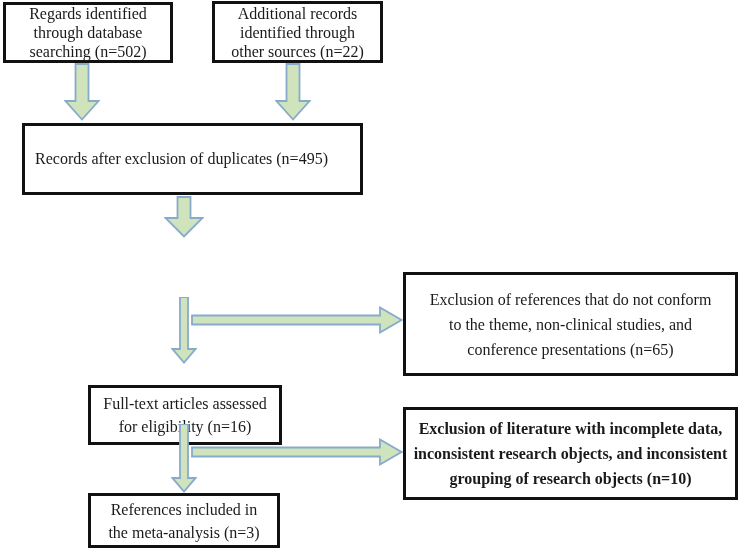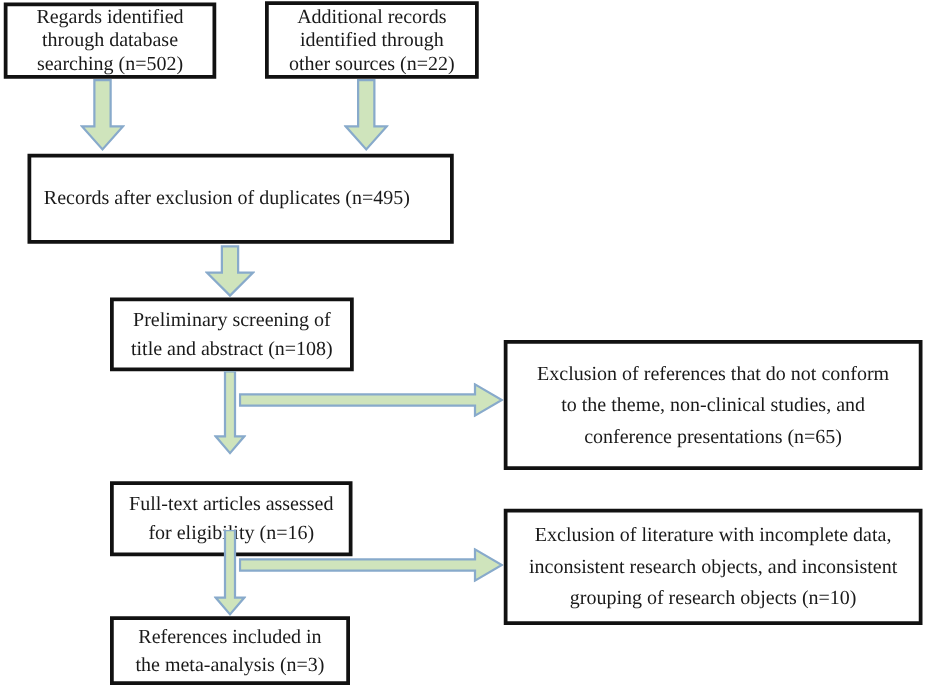--- a/index.html
+++ b/index.html
@@ -42,21 +42,21 @@
     stroke-width: 1.8;
     stroke-linejoin: miter;
   }
   
   .n1 { left: 3px;   top: 2px;   width: 170px; height: 61px; }
   .n2 { left: 212px; top: 1px;   width: 171px; height: 62px; }
   .n3 { left: 22px;  top: 123px; width: 341px; height: 72px; padding-right: 22px; }
   .n4 { left: 88px;  top: 238px; width: 195px; height: 59px; }
   .e1 { left: 403px; top: 272px; width: 335px; height: 104px; }
   .n5 { left: 88px;  top: 385px; width: 194px; height: 60px; }
-  .e2 { left: 403px; top: 407px; width: 335px; height: 93px; }
+  .e2 { left: 403px; top: 407px; width: 335px; height: 93px; font-weight: bold; }
   .n6 { left: 88px;  top: 493px; width: 192px; height: 55px; }
   
   .a1 { left: 64px;  top: 63px; }
   .a2 { left: 275px; top: 63px; }
   .a3 { left: 164px; top: 196px; }
   .a4 { left: 171px; top: 297px; }
   .a5 { left: 191px; top: 306px; }
   .a6 { left: 171px; top: 424px; }
   .a7 { left: 191px; top: 438px; }
 </style>
@@ -79,22 +79,20 @@
   <svg class="arrow a2" width="36" height="58" viewBox="0 0 36 58">
     <polygon points="11.5,1 24.5,1 24.5,38 34.5,38 18,56.5 1.5,38 11.5,38"></polygon>
   </svg>
 
   <div class="node n3 wide">Records after exclusion of duplicates (n=495)</div>
 
   <svg class="arrow a3" width="40" height="42" viewBox="0 0 40 42">
     <polygon points="13.5,1 26.5,1 26.5,22 38.5,22 20,40.5 1.5,22 13.5,22"></polygon>
   </svg>
 
-  <div class="node n4 two-line">Preliminary screening of
-title and abstract (n=108)</div>
 
   <svg class="arrow a4" width="26" height="67" viewBox="0 0 26 67">
     <polygon points="9,0 17,0 17,52 24.5,52 13,65.5 1.5,52 9,52"></polygon>
   </svg>
 
   <svg class="arrow a5" width="212" height="28" viewBox="0 0 212 28">
     <polygon points="1,9.5 189,9.5 189,1.5 210.5,14 189,26.5 189,18.5 1,18.5"></polygon>
   </svg>
 
   <div class="node e1 tall3">Exclusion of references that do not conform

